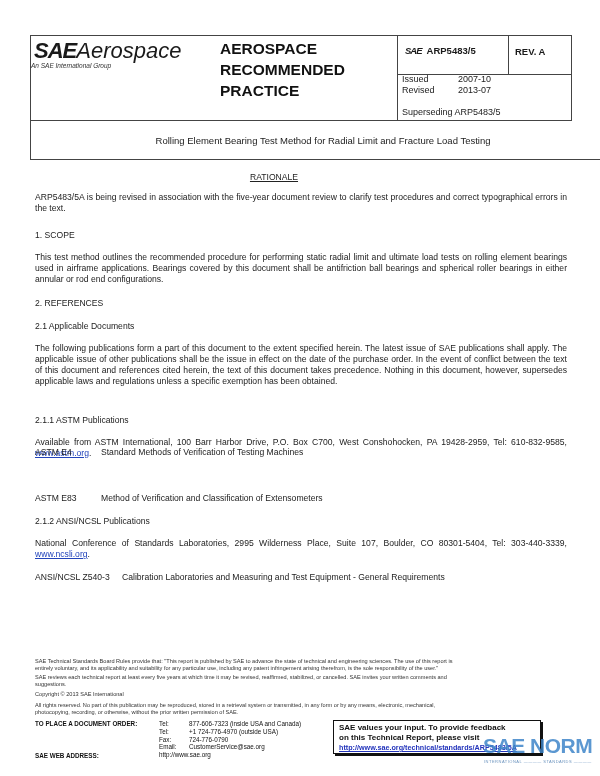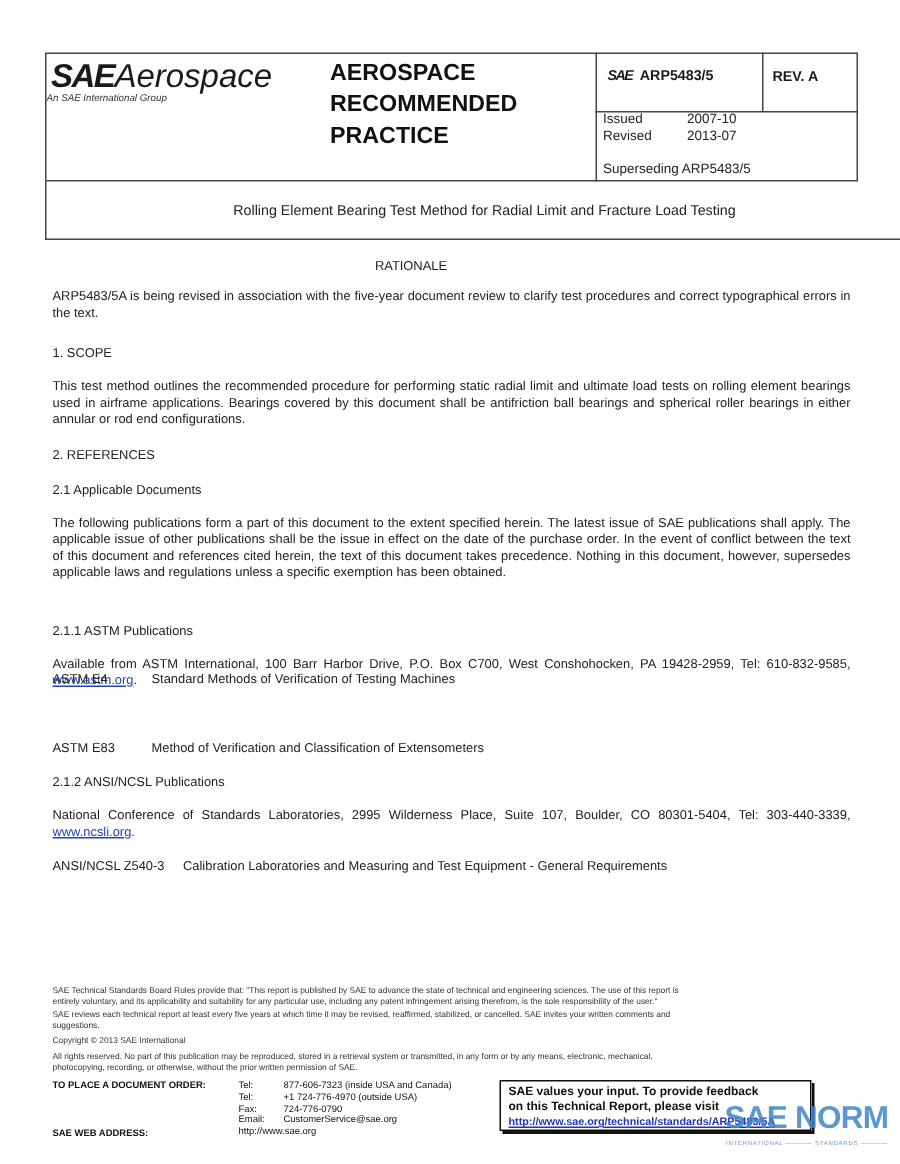--- a/index.html
+++ b/index.html
@@ -80,21 +80,21 @@
     <td>2013-07</td>
   </tr>
 </tbody>
   </table>
 <div class="abs supersede">Superseding ARP5483/5</div>
 
 <div class="frame doc-title" style="border-top:none;">
   <span>Rolling Element Bearing Test Method for Radial Limit and Fracture Load Testing</span>
 </div>
 
-<div class="abs heading" style="left:0; width:548px; text-align:center; top:172px;">RATIONALE</div>
+<div class="abs heading" style="left:0; width:548px; text-align:center; top:172px;text-decoration:underline;">RATIONALE</div>
 <div class="abs body-text" style="left:35px; top:192px; width:532px;">ARP5483/5A is being revised in association with the five-year document review to clarify test procedures and correct typographical errors in the text.</div>
 
 <div class="abs heading" style="left:35px; top:230px;">1.   SCOPE</div>
 <div class="abs body-text" style="left:35px; top:252px; width:532px;">This test method outlines the recommended procedure for performing static radial limit and ultimate load tests on rolling element bearings used in airframe applications. Bearings covered by this document shall be antifriction ball bearings and spherical roller bearings in either annular or rod end configurations.</div>
 
 <div class="abs heading" style="left:35px; top:298px;text-align:right;">2.   REFERENCES</div>
 <div class="abs heading" style="left:35px; top:321px;">2.1     Applicable Documents</div>
 <div class="abs body-text" style="left:35px; top:343px; width:532px;">The following publications form a part of this document to the extent specified herein. The latest issue of SAE publications shall apply. The applicable issue of other publications shall be the issue in effect on the date of the purchase order. In the event of conflict between the text of this document and references cited herein, the text of this document takes precedence. Nothing in this document, however, supersedes applicable laws and regulations unless a specific exemption has been obtained.</div>
 
 <div class="abs heading" style="left:35px; top:415px;">2.1.1     ASTM Publications</div>

